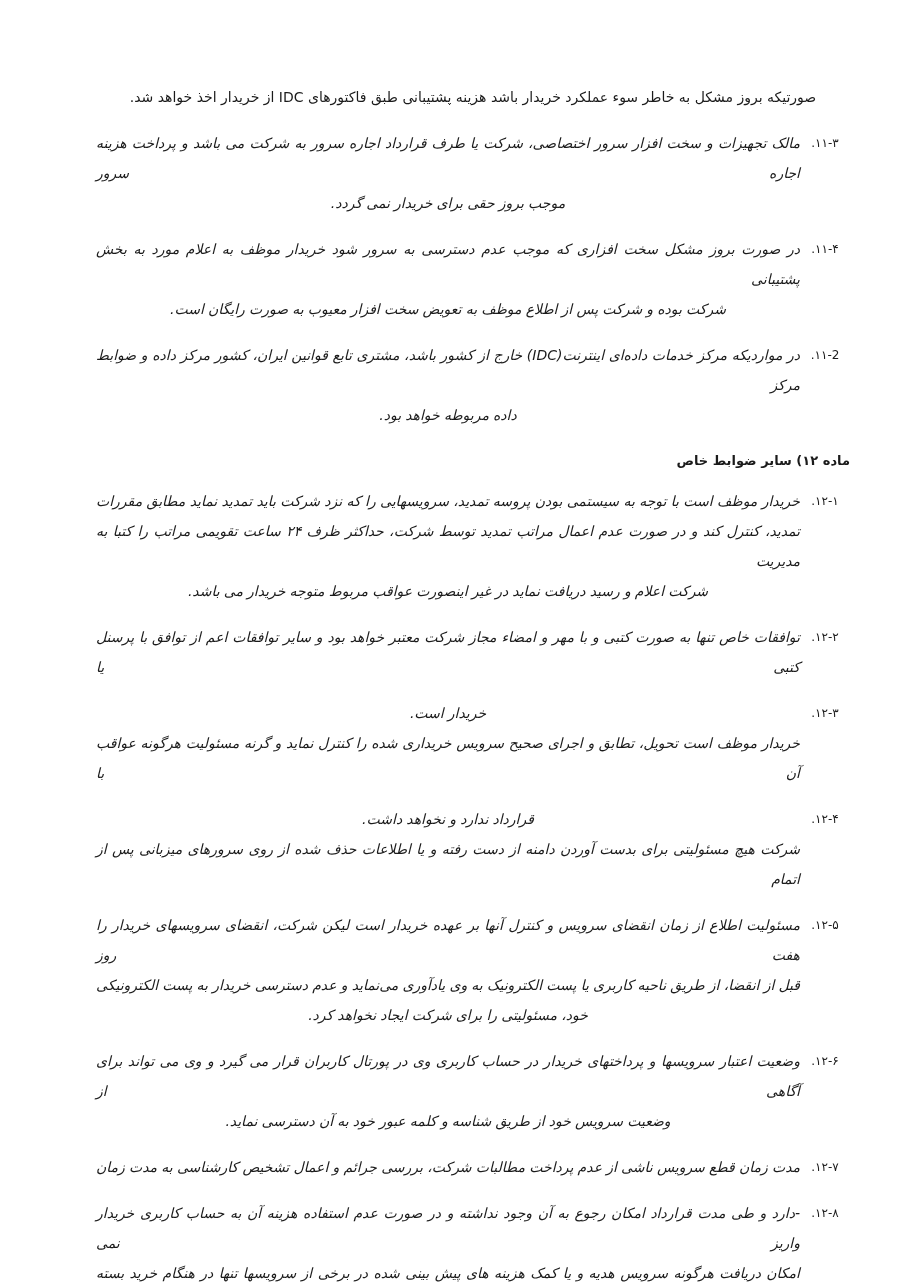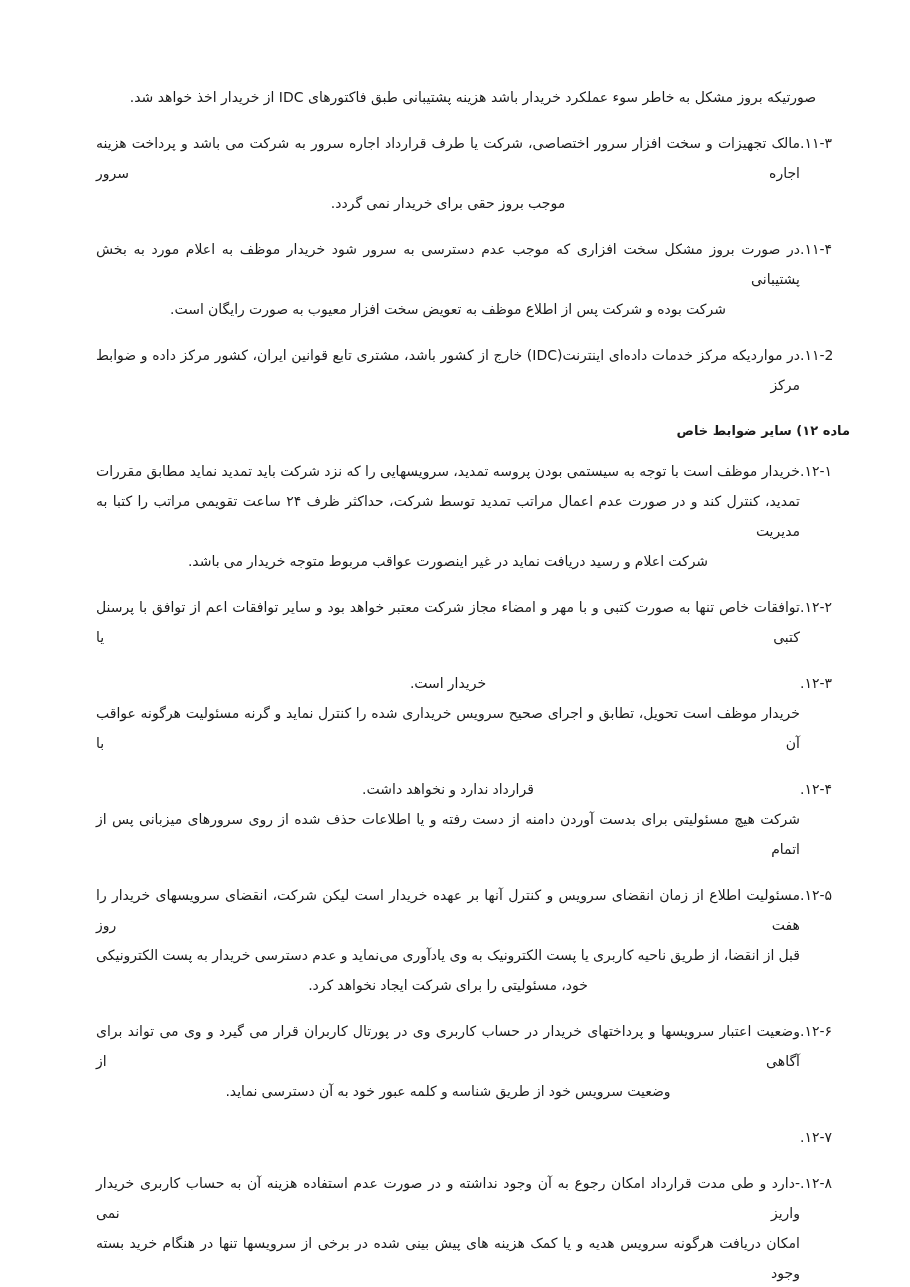--- a/index.html
+++ b/index.html
@@ -26,28 +26,29 @@
     text-align: center;
     margin: 0 0 16px 0;
   }
   .clause {
     display: flex;
     margin: 0 0 16px 0;
   }
   .clause .num {
     flex: 0 0 50px;
     width: 50px;
-    font-size: 14px;
+    font-size: 12px;
     line-height: 30px;
-    text-align: left;
+    text-align: center;
     white-space: nowrap;
   }
   .clause .body {
     flex: 1 1 auto;
     min-width: 0;
+    font-style: italic;
   }
   .clause .body .line {
     font-size: 14px;
     line-height: 30px;
     text-align: justify;
     text-align-last: justify;
     word-spacing: -0.3px;
   }
   .clause .body .line.last {
     text-align: right;
@@ -92,20 +93,21 @@
           <span class="num">۱۱-۴.</span>
           <div class="body">
             <div class="line">در صورت بروز مشکل سخت افزاری که موجب عدم دسترسی به سرور شود خریدار موظف به اعلام مورد به بخش پشتیبانی</div>
             <div class="line last">شرکت بوده و شرکت پس از اطلاع موظف به تعویض سخت افزار معیوب به صورت رایگان است.</div>
           </div>
         </div>
         <div class="clause" data-clause="11-5">
           <span class="num">۱۱-2.</span>
           <div class="body">
             <div class="line">در مواردیکه مرکز خدمات داده‌ای اینترنت(IDC) خارج از کشور باشد، مشتری تابع قوانین ایران، کشور مرکز داده و ضوابط مرکز</div>
+            <div class="line last">داده مربوطه خواهد بود.</div>
           </div>
         </div>
       </div>
 
     <h2 class="article-heading">ماده ۱۲) سایر ضوابط خاص</h2>
 
     <div>
         <div class="clause" data-clause="12-1">
           <span class="num">۱۲-۱.</span>
           <div class="body">
@@ -145,20 +147,21 @@
         <div class="clause" data-clause="12-6">
           <span class="num">۱۲-۶.</span>
           <div class="body">
             <div class="line">وضعیت اعتبار سرویسها و پرداختهای خریدار در حساب کاربری وی در پورتال کاربران قرار می گیرد و وی می تواند برای آگاهی از</div>
             <div class="line last">وضعیت سرویس خود از طریق شناسه و کلمه عبور خود به آن دسترسی نماید.</div>
           </div>
         </div>
         <div class="clause" data-clause="12-7">
           <span class="num">۱۲-۷.</span>
           <div class="body">
+            <div class="line">مدت زمان قطع سرویس ناشی از عدم پرداخت مطالبات شرکت، بررسی جرائم و اعمال تشخیص کارشناسی به مدت زمان</div>
           </div>
         </div>
         <div class="clause" data-clause="12-8">
           <span class="num">۱۲-۸.</span>
           <div class="body">
             <div class="line">-دارد و طی مدت قرارداد امکان رجوع به آن وجود نداشته و در صورت عدم استفاده هزینه آن به حساب کاربری خریدار واریز نمی</div>
             <div class="line">امکان دریافت هرگونه سرویس هدیه و یا کمک هزینه های پیش بینی شده در برخی از سرویسها تنها در هنگام خرید بسته وجود</div>
             <div class="line last">شود.</div>
           </div>
         </div>

